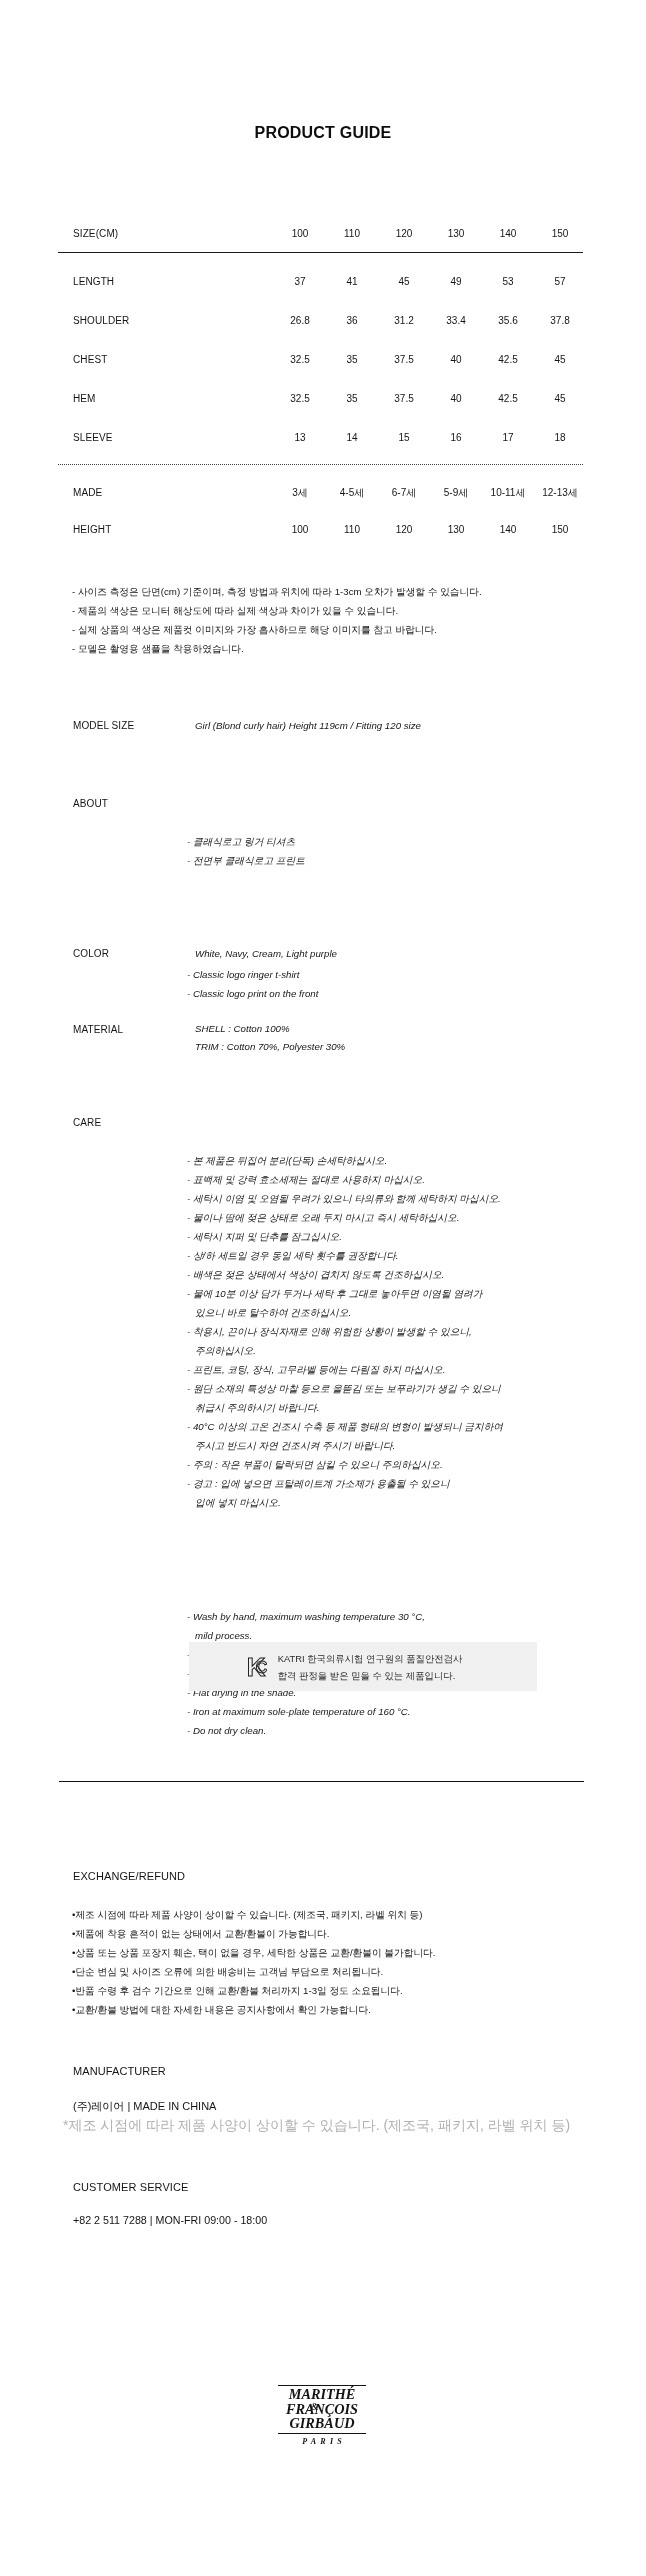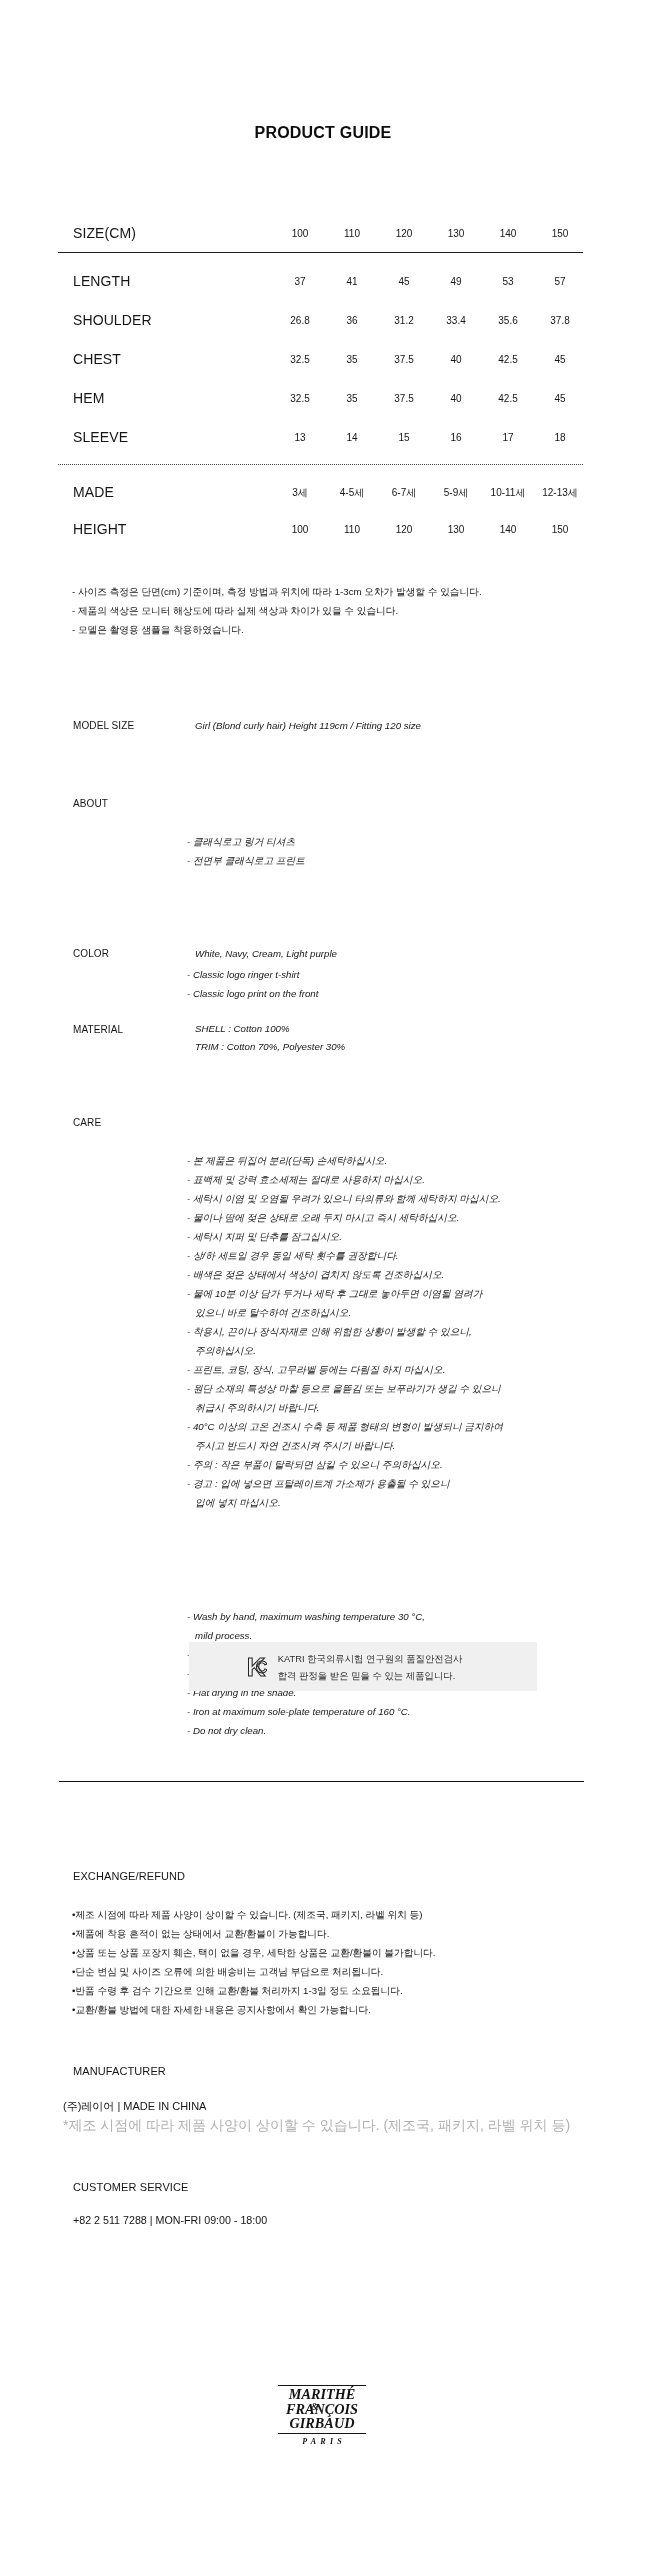--- a/index.html
+++ b/index.html
@@ -14,21 +14,21 @@
   .title {
     position: absolute; top: 124px; left: 0; width: 100%;
     text-align: center; font-size: 16px; font-weight: 600;
     letter-spacing: 0.2px; color: #0d0d0d;
   }
 
   
   .t-row { position: relative; }
   .row-label {
     position: absolute; left: 73px; top: 0;
-    font-size: 14px; font-weight: 500; letter-spacing: 0.1px; line-height: 13px;
+    font-size: 10px; font-weight: 500; letter-spacing: 0.1px; line-height: 13px;
   }
   .vals { position: absolute; left: 274px; top: 0; width: 310px; display: flex; }
   .cell { flex: 0 0 52px; text-align: center; font-size: 10px; line-height: 13px; }
   .size-header { position: absolute; left: 0; top: 227px; width: 646px; height: 14.2px; }
   .rule { position: absolute; left: 58px; width: 525px; border-top: 1px solid #1c1c1c; }
   .rule-solid { top: 252px; }
   .rule-dotted { top: 464px; border-top: 1px dotted #3d3d3d; }
   .size-rows { position: absolute; left: 0; top: 275px; width: 646px; }
   .size-rows .t-row { height: 39px; }
   .age-rows { position: absolute; left: 0; top: 486px; width: 646px; }
@@ -78,21 +78,21 @@
     position: absolute; left: 73px;
     font-size: 11px; font-weight: 500; letter-spacing: 0.1px; line-height: 14.2px;
   }
   #h-exchange { top: 1869px; }
   .bullets {
     position: absolute; left: 72px; top: 1905px;
     font-size: 9.7px; line-height: 19px; white-space: pre-wrap; color: #161616;
   }
   #h-manufacturer { top: 2064px; }
   .manu-value {
-    position: absolute; left: 63px; top: 2099px;
+    position: absolute; left: 73px; top: 2099px;
     font-size: 11px; font-weight: 500; line-height: 14.2px;
   }
   .manu-note {
     position: absolute; left: 63px; top: 2119px;
     font-size: 14px; color: #b1b1b1; line-height: 13px;
   }
   #h-cs { top: 2180px; }
   .cs-value {
     position: absolute; left: 73px; top: 2213px;
     font-size: 10.7px; font-weight: 500; line-height: 14.2px;
@@ -216,21 +216,21 @@
       <span class="cell">100</span>
       <span class="cell">110</span>
       <span class="cell">120</span>
       <span class="cell">130</span>
       <span class="cell">140</span>
       <span class="cell">150</span>
     </div>
   </div>
   </div>
 
-<div class="notes"><div>- 사이즈 측정은 단면(cm) 기준이며, 측정 방법과 위치에 따라 1-3cm 오차가 발생할 수 있습니다.</div><div>- 제품의 색상은 모니터 해상도에 따라 실제 색상과 차이가 있을 수 있습니다.</div><div>- 모델은 촬영용 샘플을 착용하였습니다.</div></div>
+<div class="notes"><div>- 사이즈 측정은 단면(cm) 기준이며, 측정 방법과 위치에 따라 1-3cm 오차가 발생할 수 있습니다.</div><div>- 제품의 색상은 모니터 해상도에 따라 실제 색상과 차이가 있을 수 있습니다.</div><div>- 실제 상품의 색상은 제품컷 이미지와 가장 흡사하므로 해당 이미지를 참고 바랍니다.</div><div>- 모델은 촬영용 샘플을 착용하였습니다.</div></div>
 
 <div class="section" id="sec-model">
   <div class="lbl">MODEL SIZE</div>
   <div class="val plain">Girl (Blond curly hair) Height 119cm / Fitting 120 size</div>
 </div>
 
 <div class="section" id="sec-about">
   <div class="lbl nudge">ABOUT</div>
   <div class="val dash">
     <div><div>- 클래식로고 링거 티셔츠</div><div>- 전면부 클래식로고 프린트</div></div>

